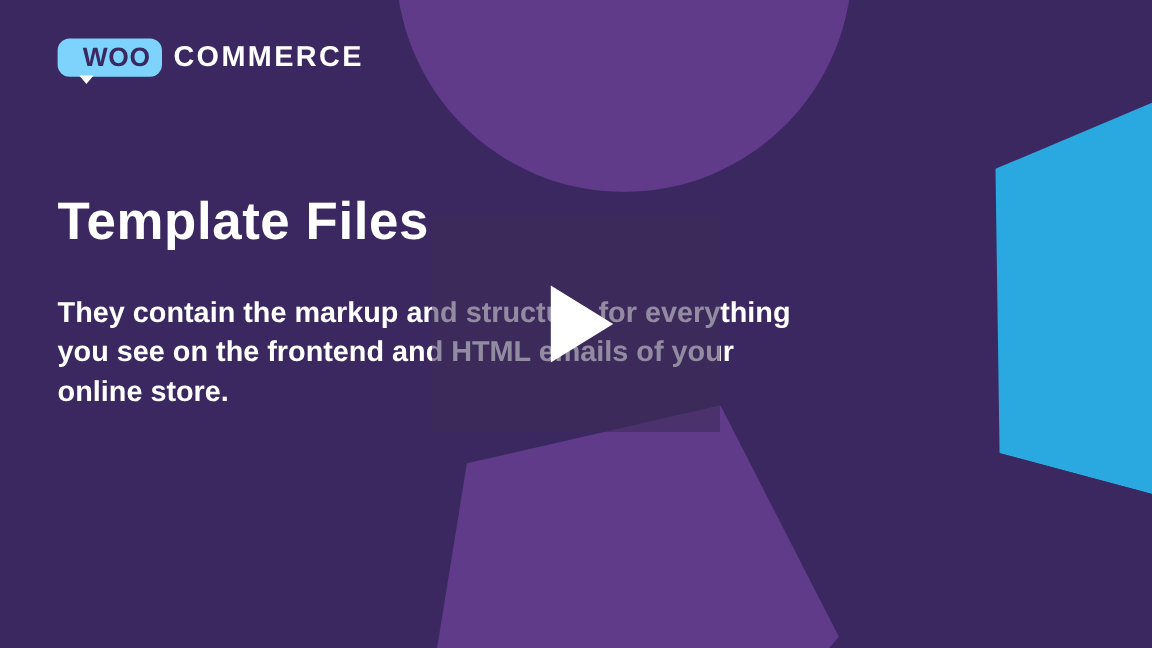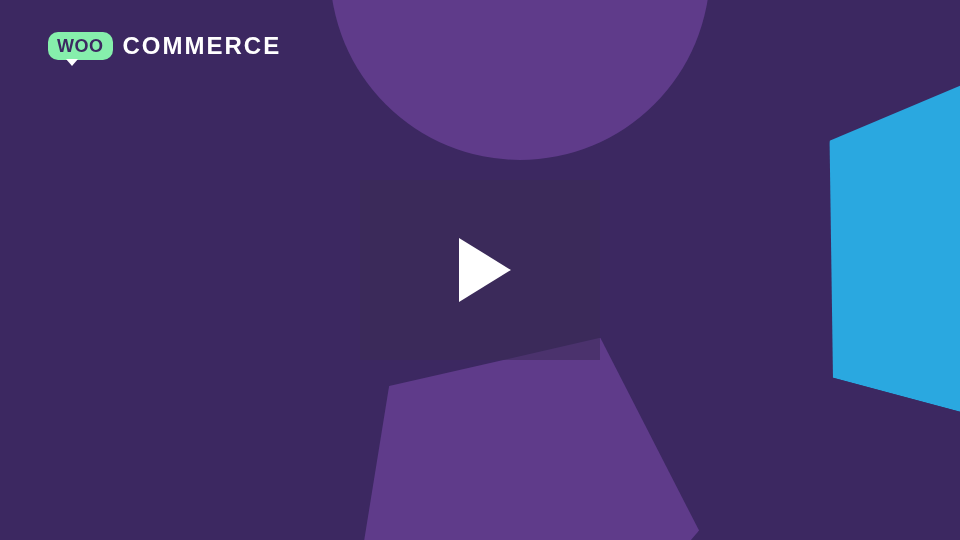--- a/index.html
+++ b/index.html
@@ -52,26 +52,26 @@
     
     .logo {
       position: absolute;
       top: 32px;
       left: 48px;
       display: flex;
       align-items: center;
       gap: 10px;
     }
     .logo-bubble {
-      background: #86efac;
+      background: #7dd3fc;
       color: #3c2861;
       font-weight: 900;
-      font-size: 18px;
+      font-size: 22px;
       letter-spacing: 0.5px;
-      padding: 5px 9px 5px 9px;
+      padding: 5px 9px 5px 21px;
       border-radius: 10px;
       position: relative;
       line-height: 1;
     }
     .logo-bubble::after {
       content: "";
       position: absolute;
       bottom: -6px;
       left: 18px;
       width: 0; height: 0;
@@ -134,17 +134,21 @@
 <div class="slide">
   <div class="shape-top"></div>
   <div class="shape-bottom"></div>
   <div class="shape-right"></div>
 
   <div class="logo">
     <span class="logo-bubble">WOO</span>
     <span class="logo-text">COMMERCE</span>
   </div>
 
+  <div class="content">
+    <h1 class="heading">Template Files</h1>
+    <p class="body-text">They contain the markup and structure for everything you see on the frontend and HTML emails of your online store.</p>
+  </div>
 
   <div class="play-overlay">
     <div class="play-triangle"></div>
   </div>
 </div>
 
 </body></html>

